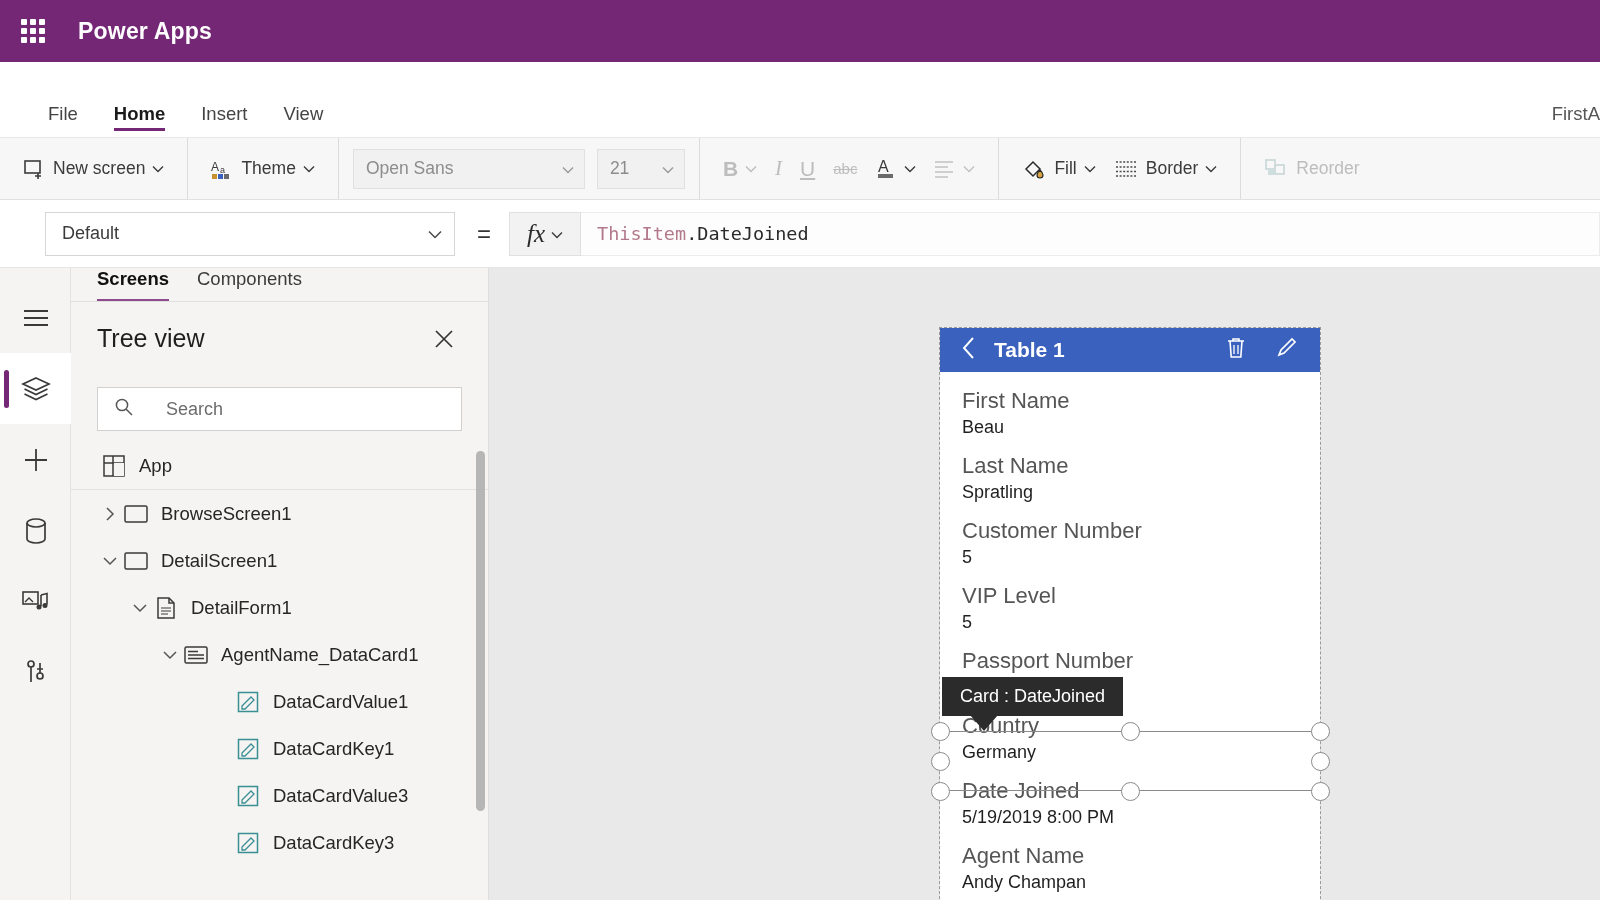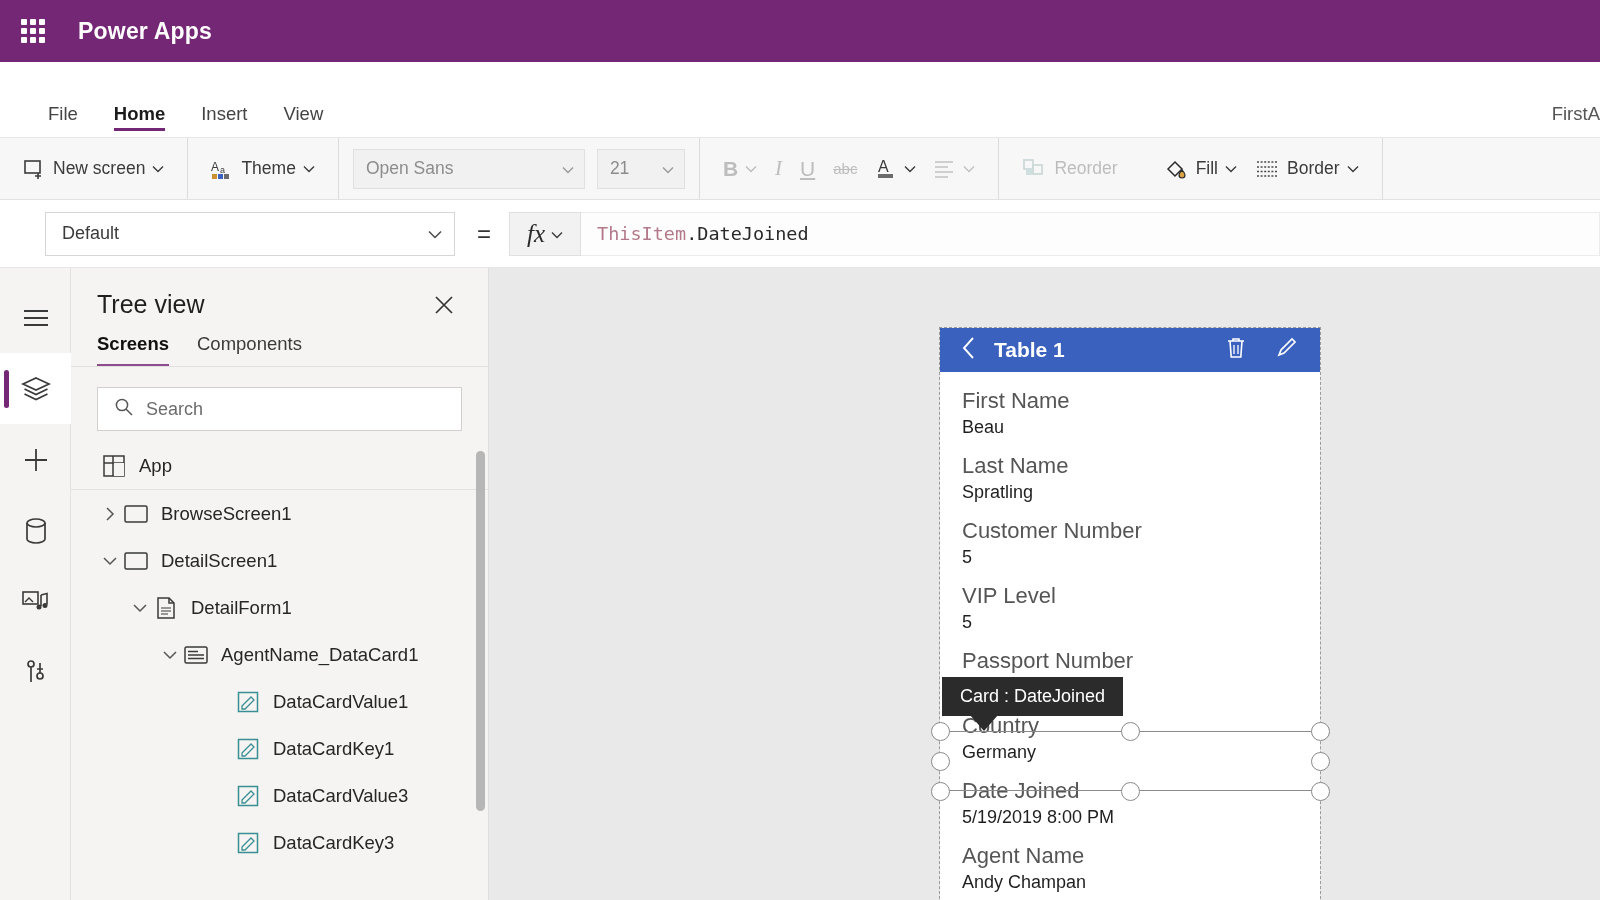--- a/index.html
+++ b/index.html
@@ -216,21 +216,21 @@
     background: #8e4b8e;
   }
   #search-wrap { padding: 20px 26px 8px 26px; }
   #search-box {
     height: 44px; background: #ffffff;
     border: 1px solid #d2d0ce;
     display: flex; align-items: center;
     padding-left: 16px; gap: 12px;
     cursor: text;
   }
-  #search-ph { color: #6d6d6d; font-size: 18px; }
+  #search-ph { color: #6d6d6d; font-size: 18px; margin-left: 20px; }
 
   #tree-list {
     flex: 1; overflow: hidden; position: relative;
     padding-top: 4px;
   }
   .tree-row {
     height: 47px;
     display: flex; align-items: center;
     font-size: 18.5px; color: #262626;
     cursor: pointer;
@@ -454,60 +454,60 @@
           </svg>
       </span>
       <span class="caret">
         <svg width="12" height="8" viewBox="0 0 12 8">
             <path d="M1 1.5L6 6.5L11 1.5" fill="none" stroke="#c2c2c2" stroke-width="1.4"></path>
           </svg>
       </span>
     </div>
   </div>
 
+  <div class="tb-group">
+    <div class="tb-btn">
+      <span>
+        <svg width="24" height="24" viewBox="0 0 24 24">
+            <path d="M4 12L11 5l7 7-7 7z" fill="none" stroke="#2b2b2b" stroke-width="1.5"></path>
+            <path d="M18 13c0 0 3 3 3 5a3 3 0 0 1-6 0c0-2 3-5 3-5z" fill="#d9a441" stroke="#2b2b2b" stroke-width="1.2"></path>
+          </svg>
+      </span>
+      <span class="tb-label">Fill</span>
+      <span class="caret">
+        <svg width="12" height="8" viewBox="0 0 12 8">
+            <path d="M1 1.5L6 6.5L11 1.5" fill="none" stroke="#3b3b3b" stroke-width="1.4"></path>
+          </svg>
+      </span>
+    </div>
+    <div class="tb-btn">
+      <span>
+        <svg width="24" height="20" viewBox="0 0 24 20">
+            <path d="M2 3h20M2 8h20M2 12.5h20M2 17h20" stroke="#4a4a4a" stroke-width="1.6" stroke-dasharray="2 1.6"></path>
+          </svg>
+      </span>
+      <span class="tb-label">Border</span>
+      <span class="caret">
+        <svg width="12" height="8" viewBox="0 0 12 8">
+            <path d="M1 1.5L6 6.5L11 1.5" fill="none" stroke="#3b3b3b" stroke-width="1.4"></path>
+          </svg>
+      </span>
+    </div>
+  </div>
+
   <div class="tb-group" style="border-right:none;">
     <div class="tb-btn disabled">
       <span>
         <svg width="24" height="22" viewBox="0 0 24 22">
             <rect x="2" y="2" width="9" height="9" fill="none" stroke="#cdd9d9" stroke-width="1.8"></rect>
             <rect x="11" y="7" width="9" height="9" fill="none" stroke="#cdd9d9" stroke-width="1.8"></rect>
             <rect x="4" y="11" width="6" height="6" fill="#cfdede"></rect>
           </svg>
       </span>
       <span class="tb-label">Reorder</span>
-    </div>
-  </div>
-
-  <div class="tb-group">
-    <div class="tb-btn">
-      <span>
-        <svg width="24" height="24" viewBox="0 0 24 24">
-            <path d="M4 12L11 5l7 7-7 7z" fill="none" stroke="#2b2b2b" stroke-width="1.5"></path>
-            <path d="M18 13c0 0 3 3 3 5a3 3 0 0 1-6 0c0-2 3-5 3-5z" fill="#d9a441" stroke="#2b2b2b" stroke-width="1.2"></path>
-          </svg>
-      </span>
-      <span class="tb-label">Fill</span>
-      <span class="caret">
-        <svg width="12" height="8" viewBox="0 0 12 8">
-            <path d="M1 1.5L6 6.5L11 1.5" fill="none" stroke="#3b3b3b" stroke-width="1.4"></path>
-          </svg>
-      </span>
-    </div>
-    <div class="tb-btn">
-      <span>
-        <svg width="24" height="20" viewBox="0 0 24 20">
-            <path d="M2 3h20M2 8h20M2 12.5h20M2 17h20" stroke="#4a4a4a" stroke-width="1.6" stroke-dasharray="2 1.6"></path>
-          </svg>
-      </span>
-      <span class="tb-label">Border</span>
-      <span class="caret">
-        <svg width="12" height="8" viewBox="0 0 12 8">
-            <path d="M1 1.5L6 6.5L11 1.5" fill="none" stroke="#3b3b3b" stroke-width="1.4"></path>
-          </svg>
-      </span>
     </div>
   </div>
 </div>
 
 <div id="formula-row">
   <div id="prop-select">
     <span>Default</span>
     <span>
       <svg width="14" height="9" viewBox="0 0 14 9">
           <path d="M1 1.5L7 7.5L13 1.5" fill="none" stroke="#4a4a4a" stroke-width="1.5"></path>
@@ -570,32 +570,32 @@
           <circle cx="7" cy="5" r="3" fill="none" stroke="#3a3a3a" stroke-width="1.7"></circle>
           <path d="M7 8v15" stroke="#3a3a3a" stroke-width="1.7"></path>
           <path d="M16 4v10" stroke="#3a3a3a" stroke-width="1.7"></path>
           <circle cx="16" cy="17" r="3" fill="none" stroke="#3a3a3a" stroke-width="1.7"></circle>
           <path d="M13 10h6" stroke="#3a3a3a" stroke-width="1.5"></path>
         </svg>
     </div>
   </div>
 
   <div id="tree-panel">
+    <div id="tree-tabs">
+      <div class="tv-tab active">Screens</div>
+      <div class="tv-tab">Components</div>
+    </div>
+
     <div id="tree-head">
       <span id="tree-title">Tree view</span>
       <span id="tree-close">
         <svg width="24" height="24" viewBox="0 0 24 24">
             <path d="M4 4l16 16M20 4L4 20" stroke="#333" stroke-width="1.7"></path>
           </svg>
       </span>
-    </div>
-
-    <div id="tree-tabs">
-      <div class="tv-tab active">Screens</div>
-      <div class="tv-tab">Components</div>
     </div>
 
     <div id="search-wrap">
       <div id="search-box">
         <span>
           <svg width="20" height="20" viewBox="0 0 20 20">
               <circle cx="8" cy="8" r="5.6" fill="none" stroke="#555" stroke-width="1.5"></circle>
               <path d="M12.2 12.2L18 18" stroke="#555" stroke-width="1.5"></path>
             </svg>
         </span>

